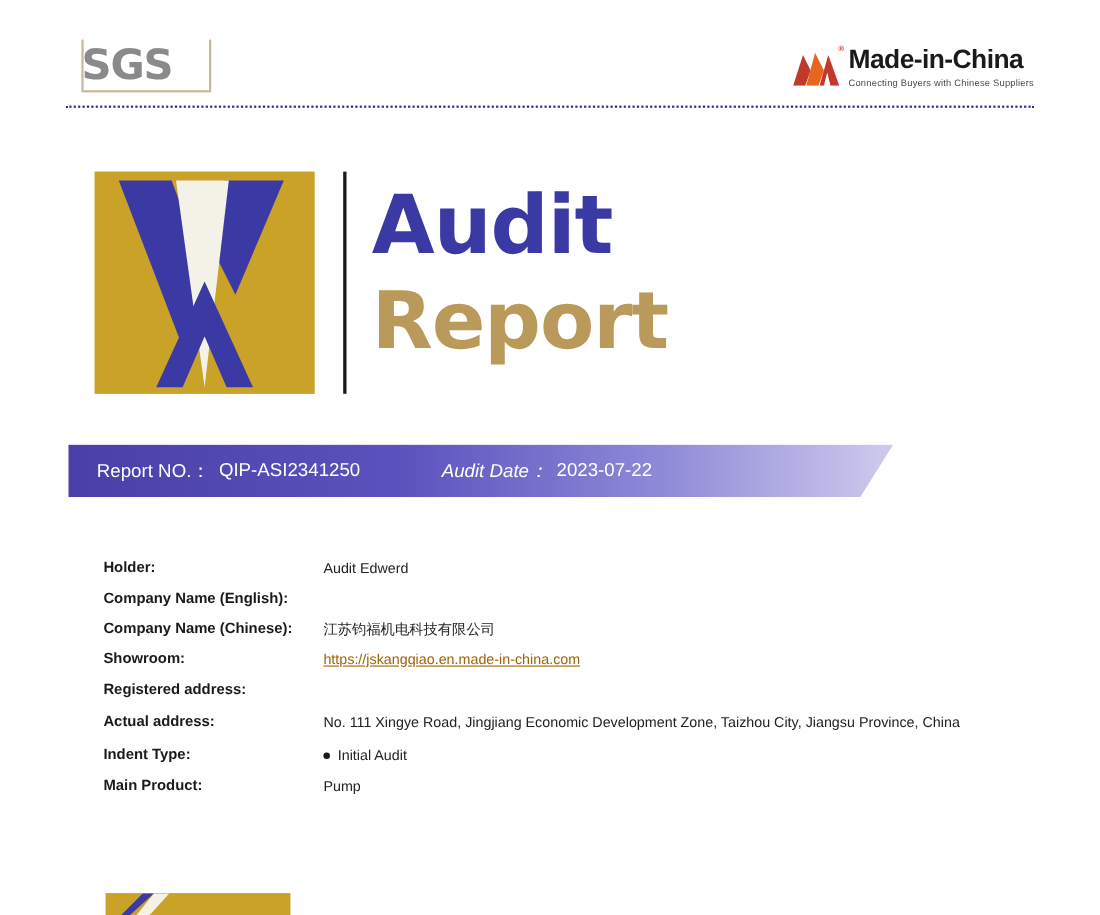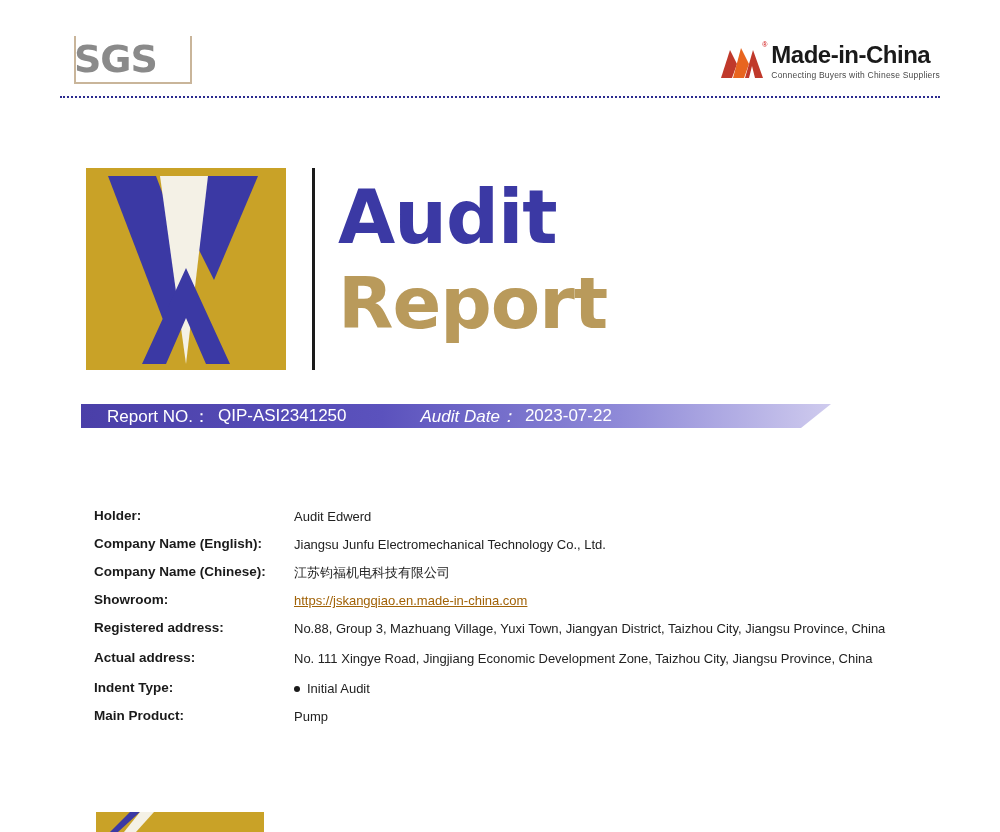--- a/index.html
+++ b/index.html
@@ -117,21 +117,21 @@
     top: 96px;
     width: 880px;
     height: 0;
     border-top: 2px dotted #2b2b8f;
   }
 
   
   .hero {
     position: absolute;
     left: 86px;
-    top: 168px;
+    top: 156px;
     width: 860px;
     height: 202px;
     padding-left: 41px;
   }
   .hero-mark {
     position: absolute;
     left: 0;
     top: 0;
     width: 200px;
     height: 202px;
@@ -167,22 +167,21 @@
     line-height: 86px;
     letter-spacing: -1px;
   }
 
   
   .banner {
     position: absolute;
     left: 62px;
     top: 404px;
     width: 750px;
-    height: 24px;
-    margin-left: 19px;
+    height: 48px;
   }
   .banner-bg {
     position: absolute;
     inset: 0;
     background: linear-gradient(to right, #4a3fa8 0%, #5b52bd 40%, #8f8ad8 72%, #cfcbee 100%);
     clip-path: polygon(0 0, 100% 0, 96% 100%, 0 100%);
   }
   .banner-row {
     position: absolute;
     inset: 0;
@@ -312,36 +311,34 @@
 
   <div class="details">
 
     <div class="det-row tight">
       <div class="det-label">Holder:</div>
       <div class="det-value">Audit Edwerd</div>
     </div>
 
     <div class="det-row tight">
       <div class="det-label">Company Name (English):</div>
-      <div class="det-value">Jiangsu Junfu Electromechanical Technology Co., Ltd.</div>
     </div>
 
     <div class="det-row tight">
       <div class="det-label">Company Name (Chinese):</div>
       <div class="det-value">江苏钧福机电科技有限公司</div>
     </div>
 
     <div class="det-row tight">
       <div class="det-label">Showroom:</div>
       <a class="det-value link" href="#">https://jskangqiao.en.made-in-china.com</a>
     </div>
 
     <div class="det-row">
       <div class="det-label">Registered address:</div>
-      <div class="det-value">No.88, Group 3, Mazhuang Village, Yuxi Town, Jiangyan District, Taizhou City, Jiangsu Province, China</div>
     </div>
 
     <div class="det-row">
       <div class="det-label">Actual address:</div>
       <div class="det-value">No. 111 Xingye Road, Jingjiang Economic Development Zone, Taizhou City, Jiangsu Province, China</div>
     </div>
 
     <div class="det-row tight">
       <div class="det-label">Indent Type:</div>
       <div class="det-value">

